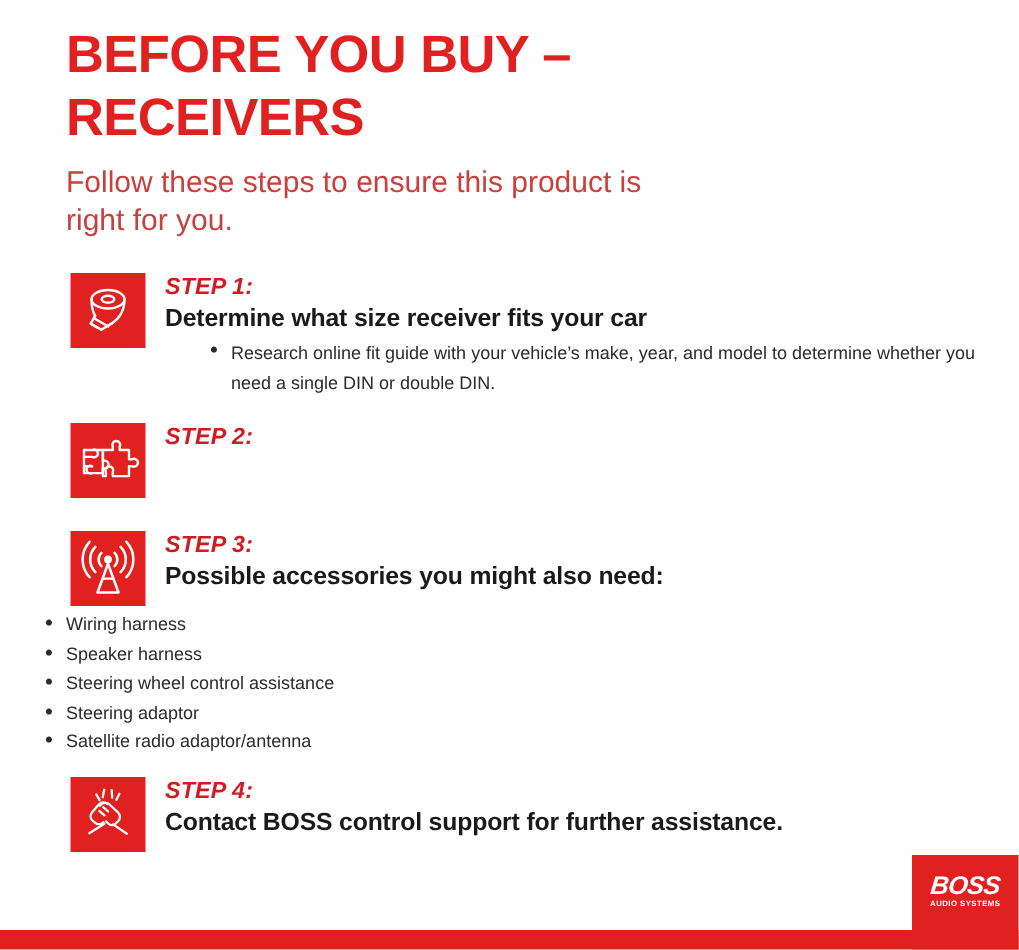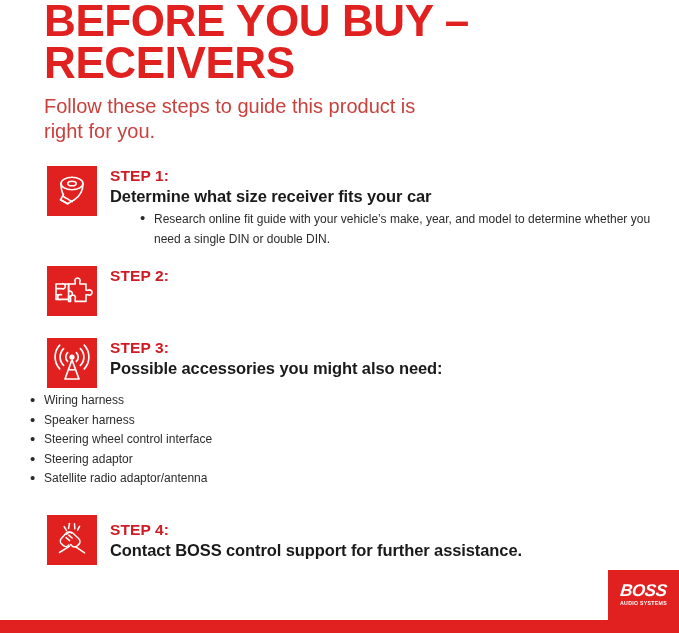--- a/index.html
+++ b/index.html
@@ -25,25 +25,25 @@
   }
 
   
   .header {
     padding: 0px 40px 0 44px;
   }
   .title {
     color: #E0211F;
     font-family: "Liberation Sans", sans-serif;
     font-weight: bold;
-    font-size: 44px;
+    font-size: 35px;
     line-height: 42px;
     letter-spacing: -0.4px;
     margin: 0;
-    padding-top: 0px;
+    padding-top: 16px;
     white-space: pre-line;
   }
   .subtitle {
     color: #C9403C;
     font-family: "Liberation Sans", sans-serif;
     font-weight: normal;
     font-size: 20px;
     line-height: 25px;
     margin: 10px 0 0 0;
     max-width: 480px;
@@ -78,20 +78,21 @@
     flex: 1;
   }
   .step-label {
     color: #D01B22;
     font-family: "Liberation Sans", sans-serif;
     font-weight: bold;
     font-size: 15.5px;
     line-height: 19px;
     letter-spacing: 0.1px;
     margin: 0;
+    font-style: italic;
   }
   .step-head {
     color: #1A1A1A;
     font-family: "Liberation Sans", sans-serif;
     font-weight: bold;
     font-size: 16.5px;
     line-height: 20px;
     letter-spacing: -0.1px;
     margin: 1px 0 0 0;
     white-space: pre-line;
@@ -119,21 +120,21 @@
     top: -1px;
     font-size: 15px;
     color: #2B2B2B;
   }
   ul.bullets.tight li { line-height: 19.5px; }
 
   
   .step-1 { margin-top: 0px; }
   .step-2 { margin-top: 17px; }
   .step-3 { margin-top: 22px; }
-  .step-4 { margin-top: 26px; align-items: center; }
+  .step-4 { margin-top: 13px; }
 
   .bullets-accessories {
     margin-top: 8px;
     padding-left: 30px;
   }
 
   
   .brand-block {
     position: absolute;
     right: 0;
@@ -177,21 +178,21 @@
   }
 </style>
 </head>
 <body>
 
 <div class="page">
 
   <div class="header">
     <h1 class="title">BEFORE YOU BUY –
 RECEIVERS</h1>
-    <p class="subtitle">Follow these steps to guide this product is
+    <p class="subtitle">Follow these steps to ensure this product is
 right for you.</p>
   </div>
 
   <div class="steps">
 
     <div class="step-row step-1">
       <div class="icon-box">
         <svg viewBox="0 0 50 50" xmlns="http://www.w3.org/2000/svg">
           <g fill="none" stroke="#ffffff" stroke-width="1.6" stroke-linecap="round" stroke-linejoin="round">
             <ellipse cx="25" cy="17.5" rx="11" ry="6.2"></ellipse>
@@ -246,21 +247,21 @@
       </div>
       <div class="step-body">
         <div class="step-label">STEP 3:</div>
         <div class="step-head">Possible accessories you might also need:</div>
       </div>
     </div>
 
     <ul class="bullets bullets-accessories tight">
       <li>Wiring harness</li>
       <li>Speaker harness</li>
-      <li>Steering wheel control interface</li>
+      <li>Steering wheel control assistance</li>
       <li>Steering adaptor</li>
       <li>Satellite radio adaptor/antenna</li>
     </ul>
 
     <div class="step-row step-4">
       <div class="icon-box">
         <svg viewBox="0 0 50 50" xmlns="http://www.w3.org/2000/svg">
           <g fill="none" stroke="#ffffff" stroke-width="1.5" stroke-linecap="round" stroke-linejoin="round">
             <path d="M22.5 8.5 L21.5 13.5"></path>
             <path d="M27.5 8.8 L27.8 13.8"></path>

